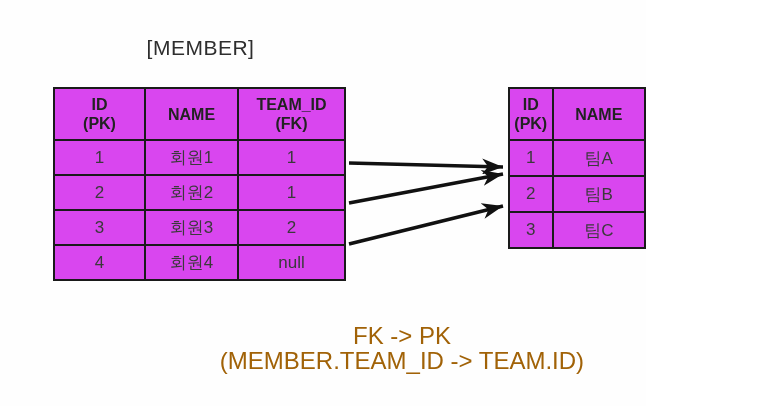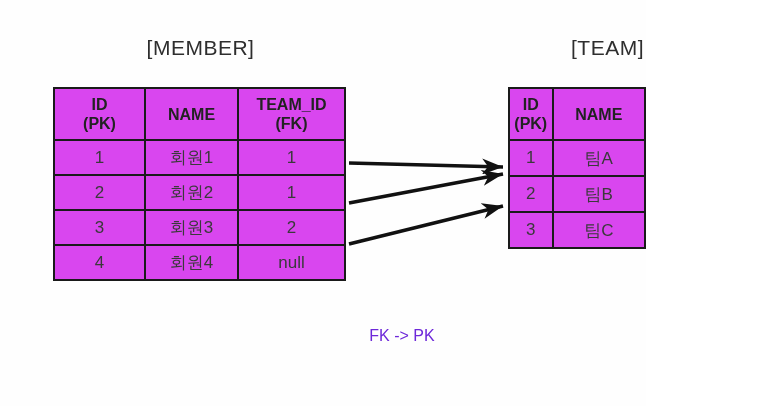--- a/index.html
+++ b/index.html
@@ -59,33 +59,32 @@
     position: absolute;
     left: 0; top: 0;
     width: 778px; height: 406px;
     pointer-events: none;
   }
   .caption {
     position: absolute;
     left: 52px; top: 323px;
     width: 700px;
     text-align: center;
-    font-size: 16px;
+    font-size: 24px;
     line-height: 25px;
-    color: #6d28d9;
+    color: #a16207;
   }
 </style>
 </head>
 <body>
 
 <div class="canvas">
 
   <div class="table-title title-member">[MEMBER]</div>
 
-  <div class="table-title title-team">[TEAM]</div>
 
   <table class="db-table member-table">
     <colgroup>
         <col style="width:91px">
         <col style="width:93px">
         <col style="width:107px">
       </colgroup>
     <tbody>
         <tr>
       <th>ID
@@ -149,15 +148,16 @@
         <path d="M0,0 L21,8 L0,16 L6,8 Z" fill="#111111"></path>
       </marker>
     </defs>
     <line x1="349" y1="163" x2="503" y2="167" stroke="#111111" stroke-width="3.5" marker-end="url(#arrowhead)"></line>
     <line x1="349" y1="203" x2="503" y2="174" stroke="#111111" stroke-width="3.5" marker-end="url(#arrowhead)"></line>
     <line x1="349" y1="244" x2="503" y2="206" stroke="#111111" stroke-width="3.5" marker-end="url(#arrowhead)"></line>
   </svg>
 
   <div class="caption">
     <div>FK -&gt; PK</div>
+    <div>(MEMBER.TEAM_ID -&gt; TEAM.ID)</div>
   </div>
 
 </div>
 
 </body></html>

